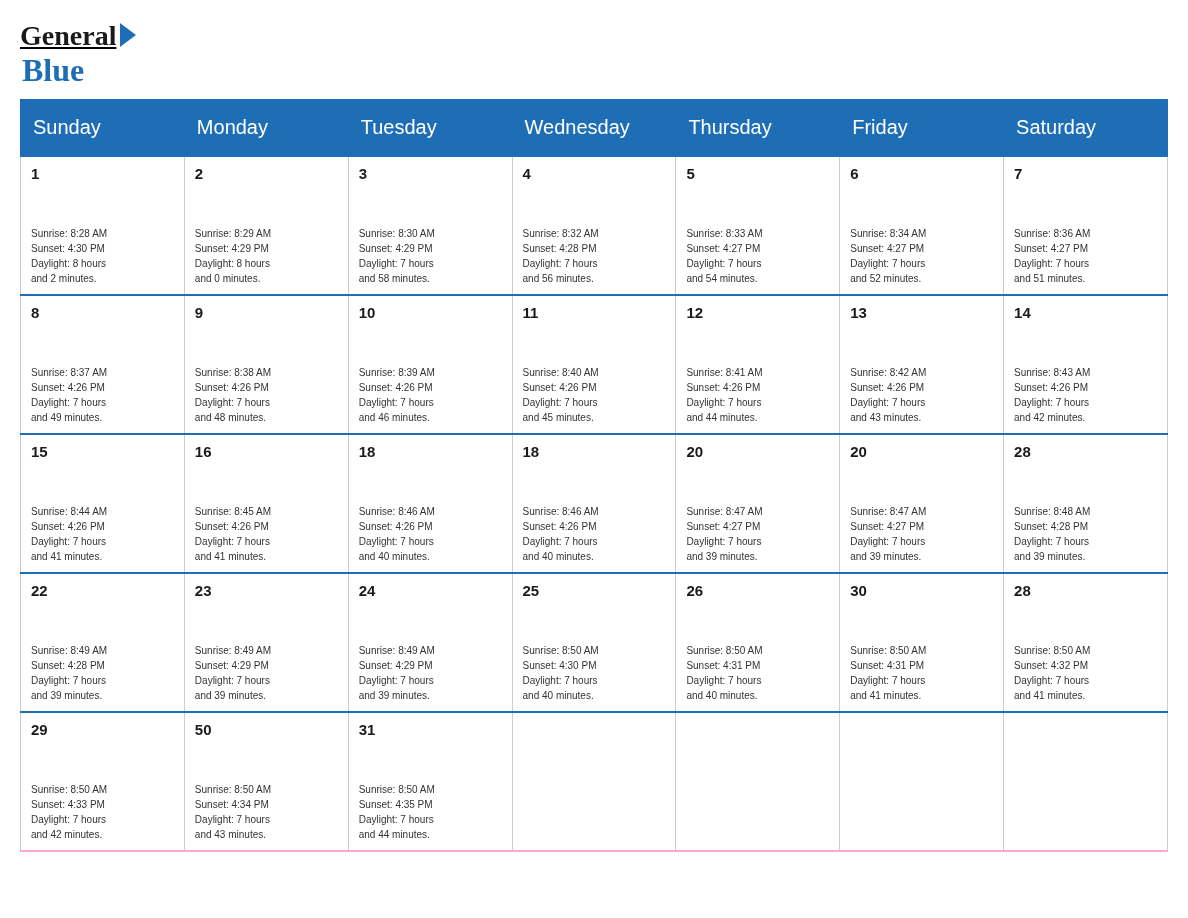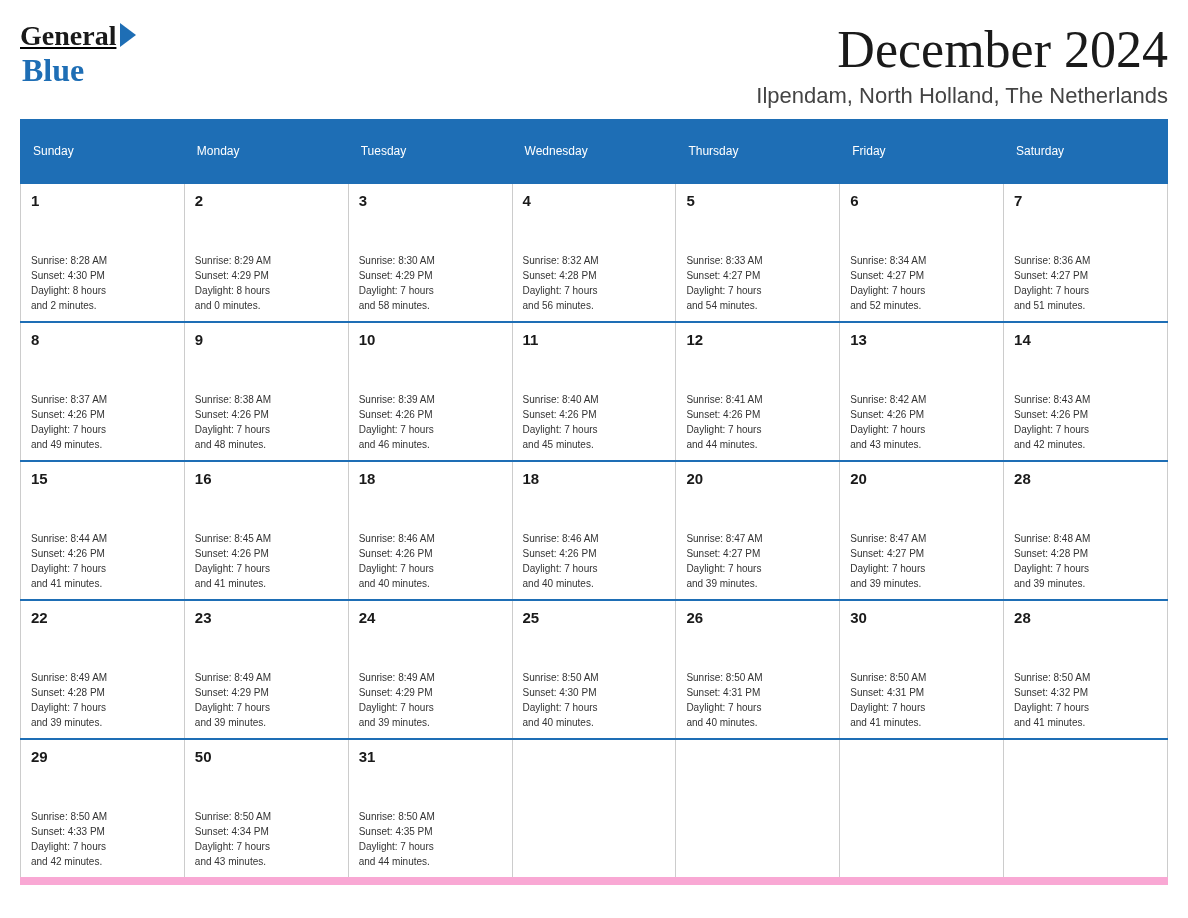--- a/index.html
+++ b/index.html
@@ -63,23 +63,23 @@
       margin-top: 4px;
     }
     .calendar-table {
       width: 100%;
       border-collapse: collapse;
       margin-top: 10px;
     }
     .calendar-table th {
       background-color: #1e6eb5;
       color: #ffffff;
-      padding: 24px 12px;
+      padding: 16px 12px;
       text-align: left;
-      font-size: 12px;
+      font-size: 20px;
       font-weight: normal;
       border: 1px solid #1e6eb5;
     }
     .calendar-table td {
       vertical-align: top;
       padding: 8px 10px;
       border: 1px solid #ccc;
       border-top: 2px solid #1e6eb5;
       font-size: 13px;
       color: #333;
@@ -97,37 +97,33 @@
       font-size: 10px;
       line-height: 1.5;
       color: #333;
       margin-top: 44px;
     }
     .empty-cell {
       background: #fff;
       border-top: 2px solid #1e6eb5;
     }
     .last-row td {
-      border-bottom: 8px solid #f9a8d4;
+      border-bottom: 2px solid #f9a8d4;
     }
   </style>
 </head>
 <body>
 
 <div class="header-area">
   <div class="logo">
     <div class="logo-top">
       <span class="logo-general">General</span>
       <div class="logo-arrow"></div>
     </div>
     <span class="logo-blue">Blue</span>
-  </div>
-  <div class="title-area">
-    <div class="month-title">December 2024</div>
-    <div class="location-title">Ilpendam, North Holland, The Netherlands</div>
   </div>
 </div>
 
 <table class="calendar-table">
   <thead>
     <tr>
       <th>Sunday</th>
       <th>Monday</th>
       <th>Tuesday</th>
       <th>Wednesday</th>

